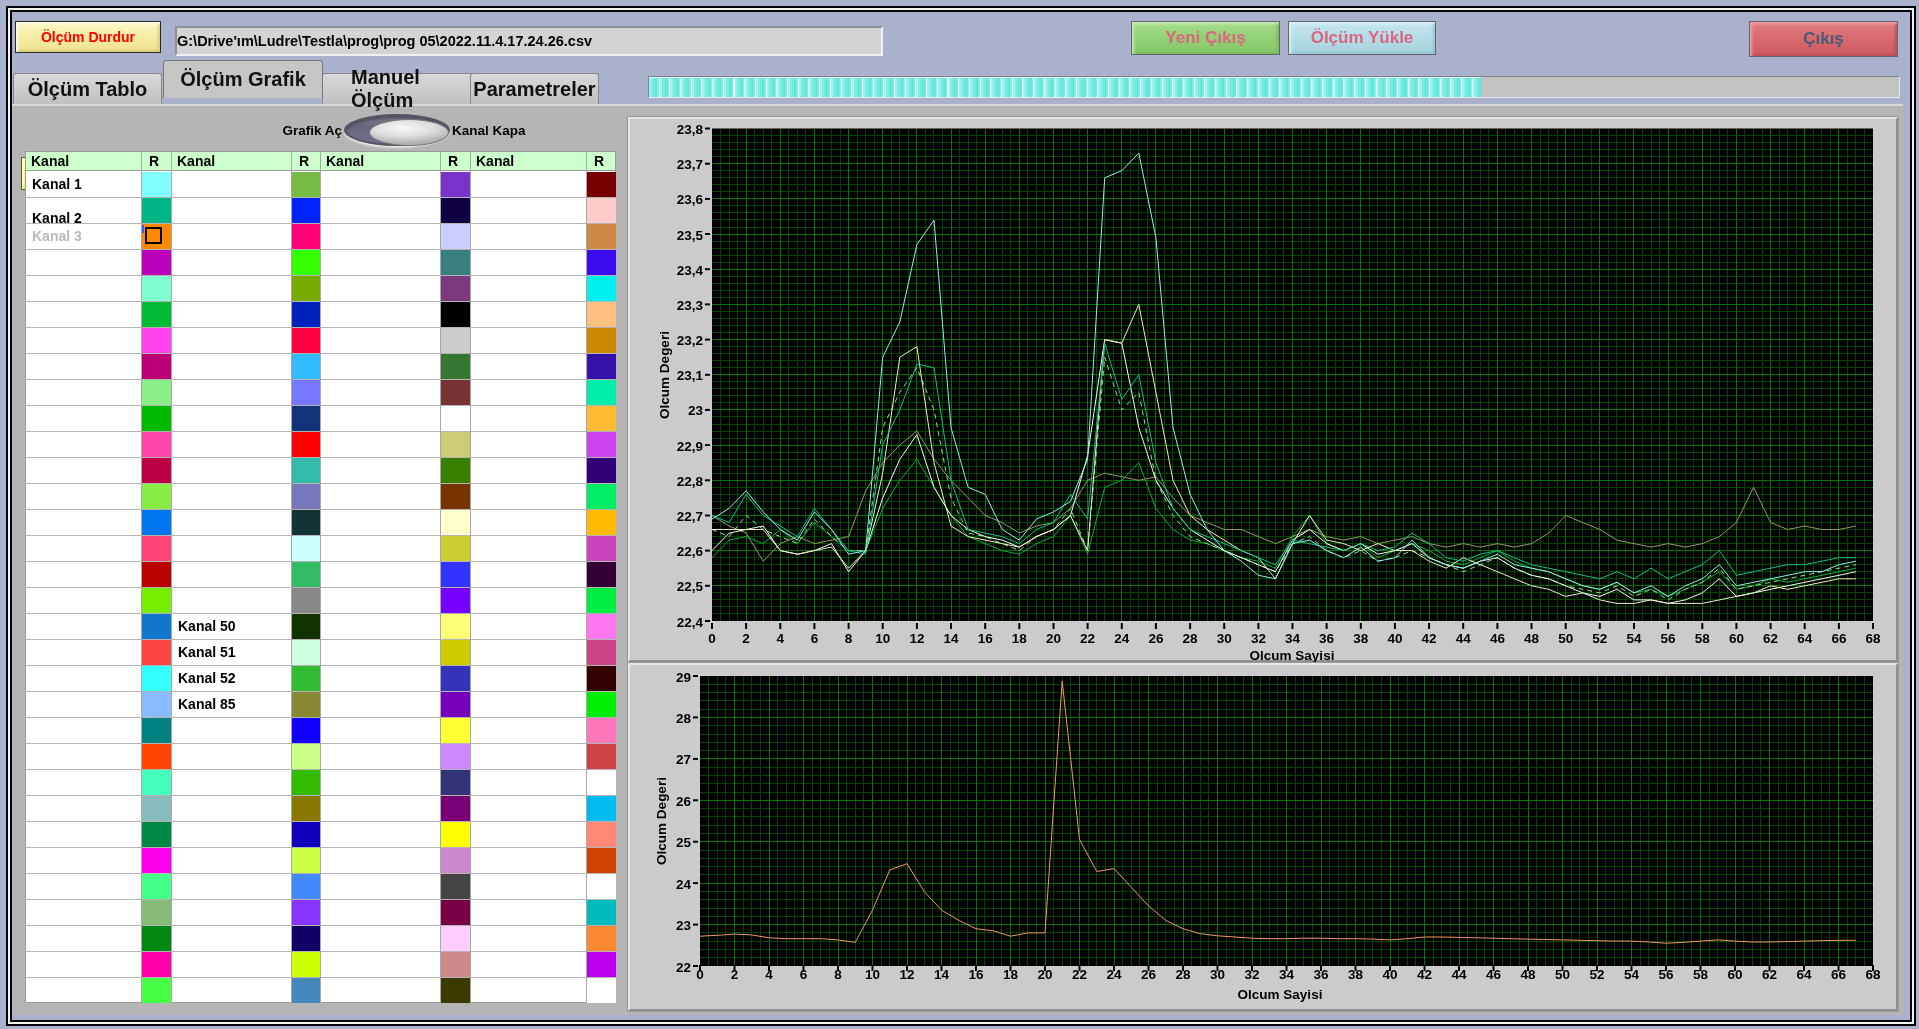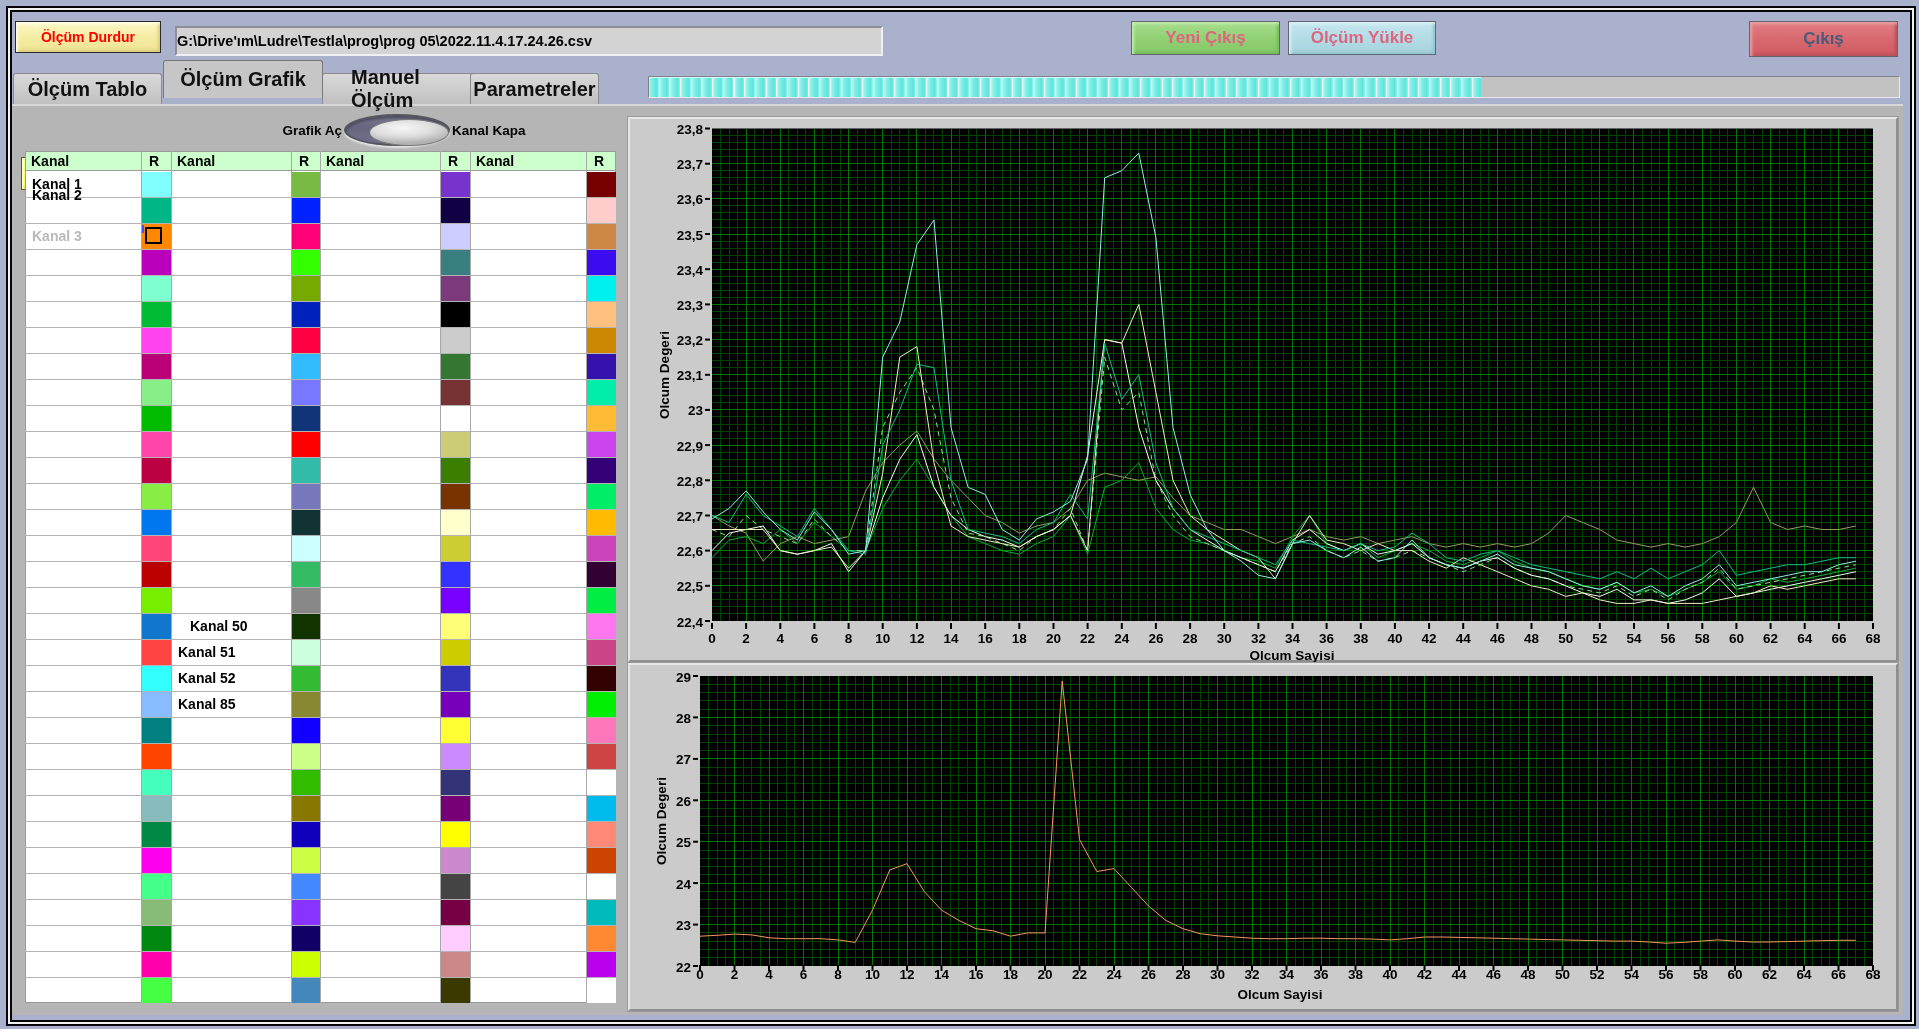--- a/index.html
+++ b/index.html
@@ -237,23 +237,23 @@
 <div class="rs" style="left:25px;top:951.0px;width:591px"></div>
 <div class="rs" style="left:25px;top:977.0px;width:591px"></div>
 <div class="cs" style="left:141px;top:150.5px;height:852.5px"></div>
 <div class="cs" style="left:171px;top:150.5px;height:852.5px"></div>
 <div class="cs" style="left:291px;top:150.5px;height:852.5px"></div>
 <div class="cs" style="left:320px;top:150.5px;height:852.5px"></div>
 <div class="cs" style="left:440px;top:150.5px;height:852.5px"></div>
 <div class="cs" style="left:470px;top:150.5px;height:852.5px"></div>
 <div class="cs" style="left:586px;top:150.5px;height:852.5px"></div>
 <div class="nm" style="left:25px;top:171.0px;width:116px;height:26.0px">Kanal 1</div>
-<div class="nm" style="left:25px;top:182px;width:104px;height:26.0px">Kanal 2</div>
+<div class="nm" style="left:25px;top:205px;width:104px;height:26.0px">Kanal 2</div>
 <div class="nm gray" style="left:25px;top:223.0px;width:116px;height:26.0px">Kanal 3</div>
-<div class="nm" style="left:183px;top:613.0px;width:120px;height:26.0px">Kanal 50</div>
+<div class="nm" style="left:171px;top:613.0px;width:120px;height:26.0px">Kanal 50</div>
 <div class="nm" style="left:171px;top:639.0px;width:120px;height:26.0px">Kanal 51</div>
 <div class="nm" style="left:171px;top:665.0px;width:108px;height:26.0px">Kanal 52</div>
 <div class="nm" style="left:171px;top:691.0px;width:120px;height:26.0px">Kanal 85</div>
 <div style="position:absolute;left:145px;top:227.0px;width:17px;height:17px;border:2px solid #000;background:transparent"></div>
 <div style="position:absolute;left:142px;top:225.0px;width:2px;height:8px;background:#3355ff"></div>
 </div>
 <div class="cw" style="left:628px;top:117px;width:1270px;height:545px">
 <svg width="1270" height="545" style="position:absolute;left:0;top:0">
 <rect x="82.0" y="9.5" width="1161.0" height="492.5" fill="#000000"></rect>
 <path d="M90.54 9.50V502.00M99.07 9.50V502.00M107.61 9.50V502.00M124.68 9.50V502.00M133.22 9.50V502.00M141.76 9.50V502.00M158.83 9.50V502.00M167.37 9.50V502.00M175.90 9.50V502.00M192.98 9.50V502.00M201.51 9.50V502.00M210.05 9.50V502.00M227.12 9.50V502.00M235.66 9.50V502.00M244.20 9.50V502.00M261.27 9.50V502.00M269.81 9.50V502.00M278.35 9.50V502.00M295.42 9.50V502.00M303.96 9.50V502.00M312.49 9.50V502.00M329.57 9.50V502.00M338.10 9.50V502.00M346.64 9.50V502.00M363.71 9.50V502.00M372.25 9.50V502.00M380.79 9.50V502.00M397.86 9.50V502.00M406.40 9.50V502.00M414.93 9.50V502.00M432.01 9.50V502.00M440.54 9.50V502.00M449.08 9.50V502.00M466.15 9.50V502.00M474.69 9.50V502.00M483.23 9.50V502.00M500.30 9.50V502.00M508.84 9.50V502.00M517.38 9.50V502.00M534.45 9.50V502.00M542.99 9.50V502.00M551.52 9.50V502.00M568.60 9.50V502.00M577.13 9.50V502.00M585.67 9.50V502.00M602.74 9.50V502.00M611.28 9.50V502.00M619.82 9.50V502.00M636.89 9.50V502.00M645.43 9.50V502.00M653.96 9.50V502.00M671.04 9.50V502.00M679.57 9.50V502.00M688.11 9.50V502.00M705.18 9.50V502.00M713.72 9.50V502.00M722.26 9.50V502.00M739.33 9.50V502.00M747.87 9.50V502.00M756.40 9.50V502.00M773.48 9.50V502.00M782.01 9.50V502.00M790.55 9.50V502.00M807.62 9.50V502.00M816.16 9.50V502.00M824.70 9.50V502.00M841.77 9.50V502.00M850.31 9.50V502.00M858.85 9.50V502.00M875.92 9.50V502.00M884.46 9.50V502.00M892.99 9.50V502.00M910.07 9.50V502.00M918.60 9.50V502.00M927.14 9.50V502.00M944.21 9.50V502.00M952.75 9.50V502.00M961.29 9.50V502.00M978.36 9.50V502.00M986.90 9.50V502.00M995.43 9.50V502.00M1012.51 9.50V502.00M1021.04 9.50V502.00M1029.58 9.50V502.00M1046.65 9.50V502.00M1055.19 9.50V502.00M1063.73 9.50V502.00M1080.80 9.50V502.00M1089.34 9.50V502.00M1097.88 9.50V502.00M1114.95 9.50V502.00M1123.49 9.50V502.00M1132.02 9.50V502.00M1149.10 9.50V502.00M1157.63 9.50V502.00M1166.17 9.50V502.00M1183.24 9.50V502.00M1191.78 9.50V502.00M1200.32 9.50V502.00M1217.39 9.50V502.00M1225.93 9.50V502.00M1234.46 9.50V502.00M82.00 494.96H1243.00M82.00 487.93H1243.00M82.00 480.89H1243.00M82.00 473.86H1243.00M82.00 459.79H1243.00M82.00 452.75H1243.00M82.00 445.71H1243.00M82.00 438.68H1243.00M82.00 424.61H1243.00M82.00 417.57H1243.00M82.00 410.54H1243.00M82.00 403.50H1243.00M82.00 389.43H1243.00M82.00 382.39H1243.00M82.00 375.36H1243.00M82.00 368.32H1243.00M82.00 354.25H1243.00M82.00 347.21H1243.00M82.00 340.18H1243.00M82.00 333.14H1243.00M82.00 319.07H1243.00M82.00 312.04H1243.00M82.00 305.00H1243.00M82.00 297.96H1243.00M82.00 283.89H1243.00M82.00 276.86H1243.00M82.00 269.82H1243.00M82.00 262.79H1243.00M82.00 248.71H1243.00M82.00 241.68H1243.00M82.00 234.64H1243.00M82.00 227.61H1243.00M82.00 213.54H1243.00M82.00 206.50H1243.00M82.00 199.46H1243.00M82.00 192.43H1243.00M82.00 178.36H1243.00M82.00 171.32H1243.00M82.00 164.29H1243.00M82.00 157.25H1243.00M82.00 143.18H1243.00M82.00 136.14H1243.00M82.00 129.11H1243.00M82.00 122.07H1243.00M82.00 108.00H1243.00M82.00 100.96H1243.00M82.00 93.93H1243.00M82.00 86.89H1243.00M82.00 72.82H1243.00M82.00 65.79H1243.00M82.00 58.75H1243.00M82.00 51.71H1243.00M82.00 37.64H1243.00M82.00 30.61H1243.00M82.00 23.57H1243.00M82.00 16.54H1243.00" stroke="#004400" fill="none" stroke-width="1" shape-rendering="crispEdges"></path>

